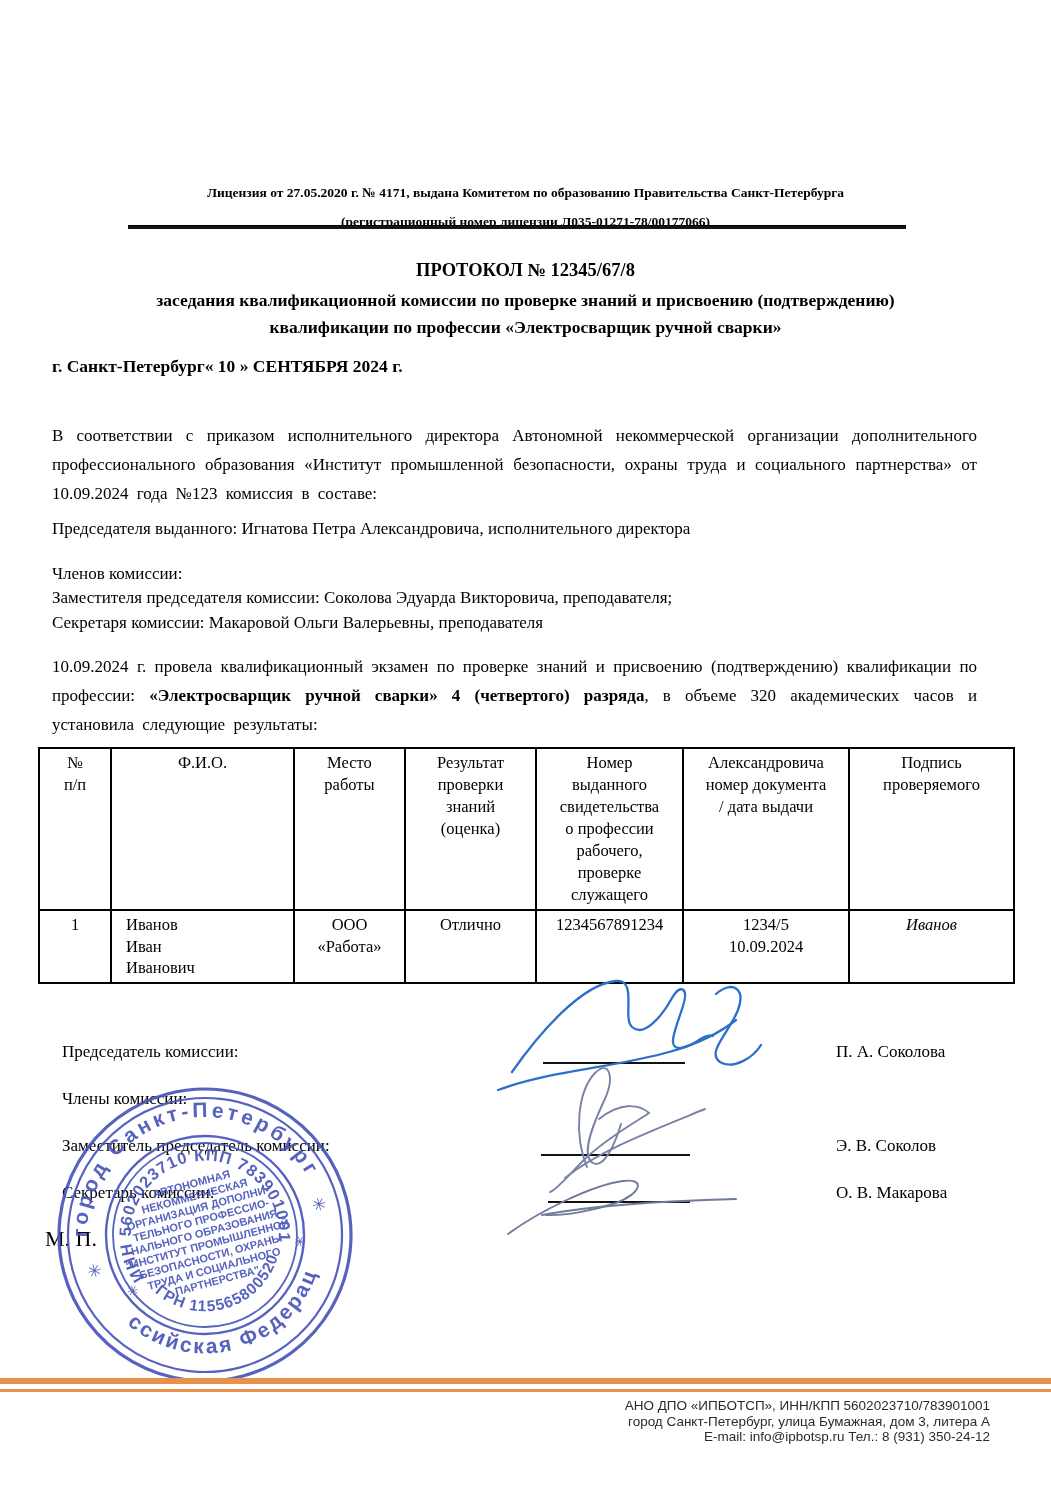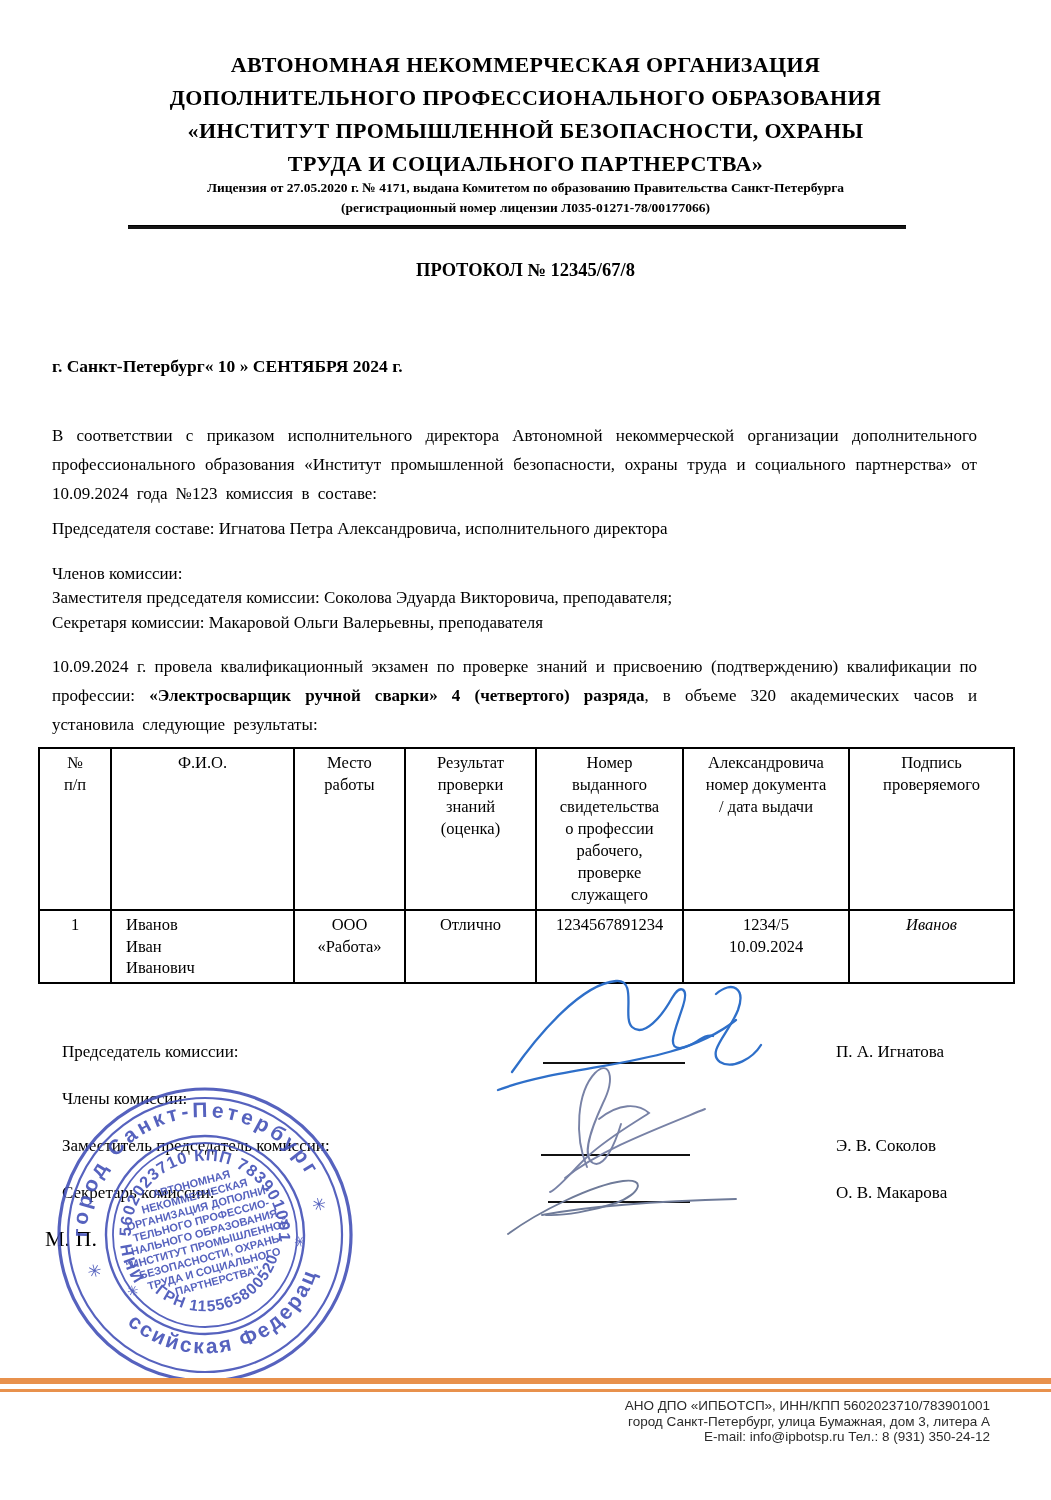--- a/index.html
+++ b/index.html
@@ -15,21 +15,21 @@
   .abs{position:absolute;}
   .center{text-align:center;width:100%;}
   .org-name{
     top:48px;left:0;
     font-size:22px;font-weight:bold;line-height:33px;
     letter-spacing:.4px;
     white-space:pre-line;
   }
   .license{
     top:178px;left:0;
-    font-size:13.5px;font-weight:bold;line-height:20px;
+    font-size:13.5px;font-weight:bold;line-height:29px;
     white-space:pre-line;
   }
   .top-rule{top:225px;left:128px;width:778px;height:3px;background:#151515;border-top:1px solid #000;}
   .protocol-title{top:260px;left:0;font-size:18.5px;font-weight:bold;}
   .protocol-subtitle{top:287px;left:0;font-size:17.5px;font-weight:bold;line-height:27px;white-space:pre-line;}
   .city-date{top:356px;left:52px;width:927px;display:flex;justify-content:flex-start;font-size:17.5px;font-weight:bold;}
   .para{left:52px;width:925px;font-size:17px;line-height:29px;text-align:justify;word-spacing:4px;}
   .p1{top:421px;}
   .line-chairman{top:519px;left:52px;font-size:17px;}
   .line-members{top:564px;left:52px;font-size:17px;}
@@ -65,38 +65,36 @@
     font-family:"Liberation Sans","DejaVu Sans",sans-serif;
     font-size:13.5px;line-height:15.5px;color:#2b2b2b;
     text-align:right;white-space:pre-line;
   }
 </style>
 </head>
 <body>
 
 <div class="page">
 
-  <div class="abs center org-name">АВТОНОМНАЯ НЕКОММЕРЧЕСКАЯ ОРГАНИЗАЦИЯ
-ДОПОЛНИТЕЛЬНОГО ПРОФЕССИОНАЛЬНОГО ОБРАЗОВАНИЯ
-«ИНСТИТУТ ПРОМЫШЛЕННОЙ БЕЗОПАСНОСТИ, ОХРАНЫ
-ТРУДА И СОЦИАЛЬНОГО ПАРТНЕРСТВА»</div>
   <div class="abs center license">Лицензия от 27.05.2020 г. № 4171, выдана Комитетом по образованию Правительства Санкт-Петербурга
 (регистрационный номер лицензии Л035-01271-78/00177066)</div>
   <div class="abs top-rule"></div>
 
   <div class="abs center protocol-title">ПРОТОКОЛ № 12345/67/8</div>
+  <div class="abs center protocol-subtitle">заседания квалификационной комиссии по проверке знаний и присвоению (подтверждению)
+квалификации по профессии «Электросварщик ручной сварки»</div>
 
   <div class="abs city-date">
     <span>г. Санкт-Петербург</span>
     <span>« 10 » СЕНТЯБРЯ 2024 г.</span>
   </div>
 
   <div class="abs para p1">В соответствии с приказом исполнительного директора Автономной некоммерческой организации дополнительного профессионального образования «Институт промышленной безопасности, охраны труда и социального партнерства» от 10.09.2024 года №123 комиссия в составе:</div>
 
-  <div class="abs line-chairman">Председателя составе: Игнатова Петра Александровича, исполнительного директора</div>
+  <div class="abs line-chairman">Председателя выданного: Игнатова Петра Александровича, исполнительного директора</div>
   <div class="abs line-members">Членов комиссии:</div>
   <div class="abs line-deputy">Заместителя председателя комиссии: Соколова Эдуарда Викторовича, преподавателя;</div>
   <div class="abs line-secretary">Секретаря комиссии: Макаровой Ольги Валерьевны, преподавателя</div>
 
   <div class="abs para p2">
     <span>10.09.2024 г. провела квалификационный экзамен по проверке знаний и присвоению (подтверждению) квалификации по профессии: </span><b>«Электросварщик ручной сварки» 4 (четвертого) разряда</b><span>, в объеме 320 академических часов и установила следующие результаты:</span>
   </div>
 
   <table class="abs tbl">
     <colgroup>
@@ -142,21 +140,21 @@
       <td>Отлично</td>
       <td>1234567891234</td>
       <td>1234/5
 10.09.2024</td>
       <td class="sig-cell">Иванов</td>
     </tr>
   </tbody>
     </table>
 
   <div class="abs sig-label" style="top:1042px;left:62px;">Председатель комиссии:</div>
-  <div class="abs sig-name" style="top:1042px;left:836px;">П. А. Игнатова</div>
+  <div class="abs sig-name" style="top:1042px;left:836px;">П. А. Соколова</div>
 
   <div class="abs sig-label" style="top:1089px;left:62px;">Члены комиссии:</div>
 
   <div class="abs sig-label" style="top:1136px;left:62px;">Заместитель председатель комиссии:</div>
   <div class="abs sig-name" style="top:1136px;left:836px;text-align:right;">Э. В. Соколов</div>
 
   <div class="abs sig-label" style="top:1183px;left:62px;">Секретарь комиссии:</div>
   <div class="abs sig-name" style="top:1183px;left:836px;">О. В. Макарова</div>
 
   <div class="abs mp" style="top:1226px;left:45px;">М. П.</div>

